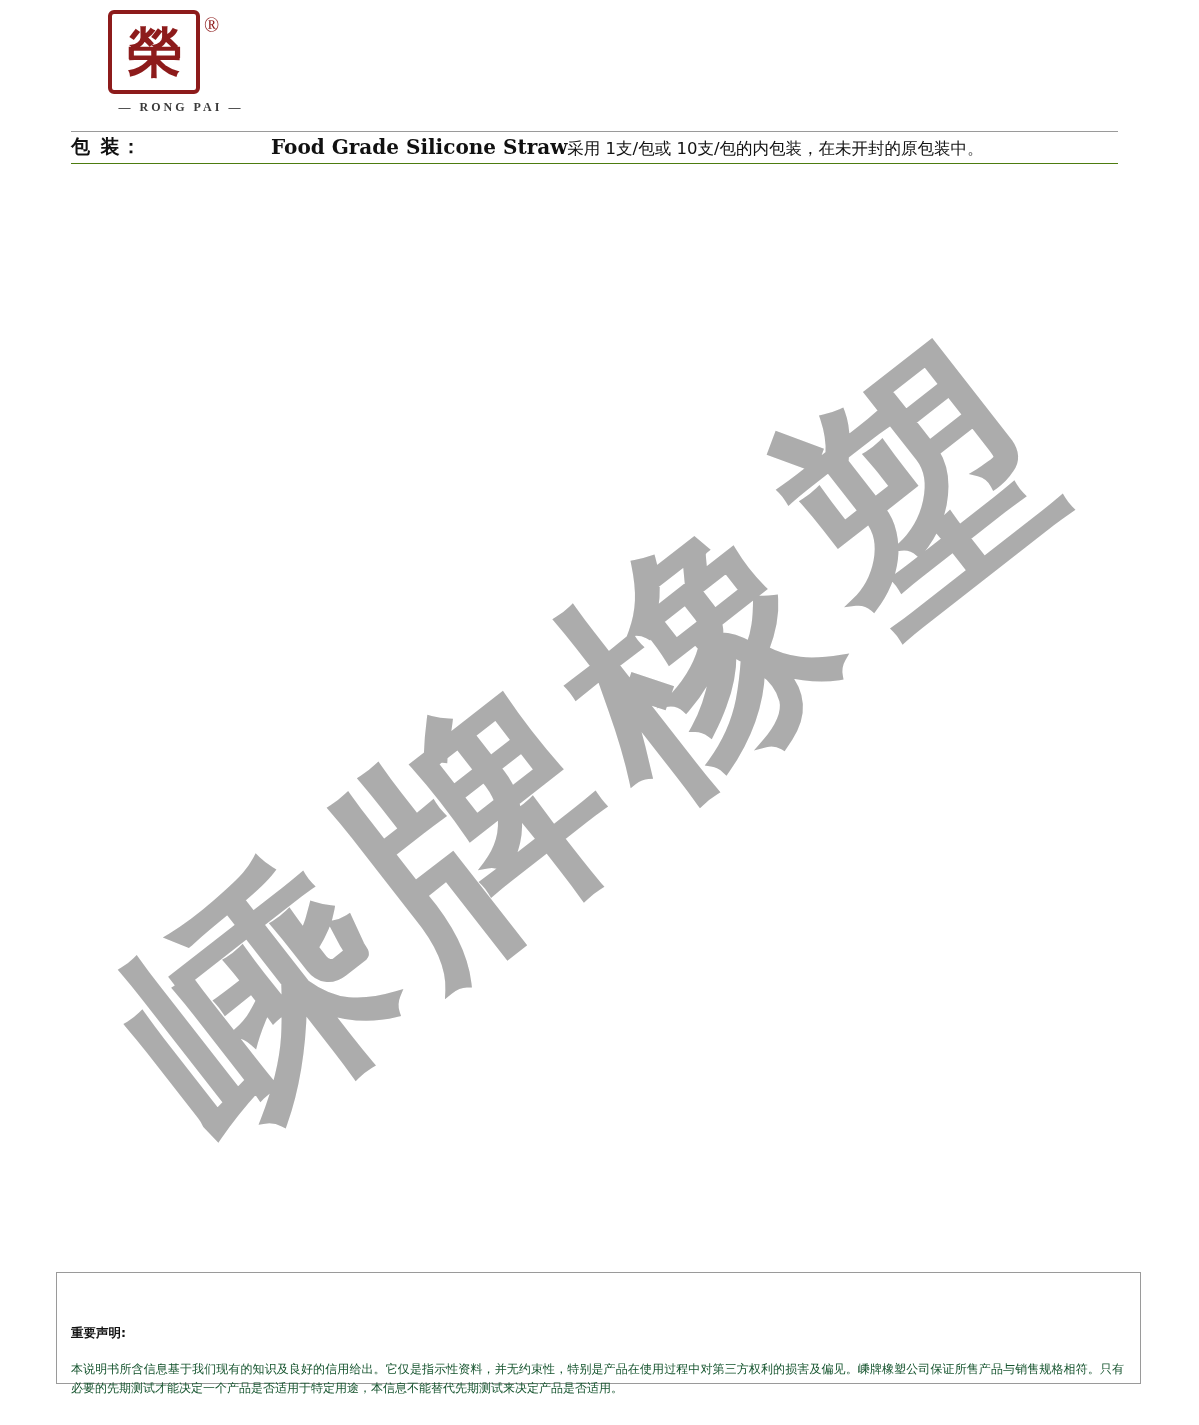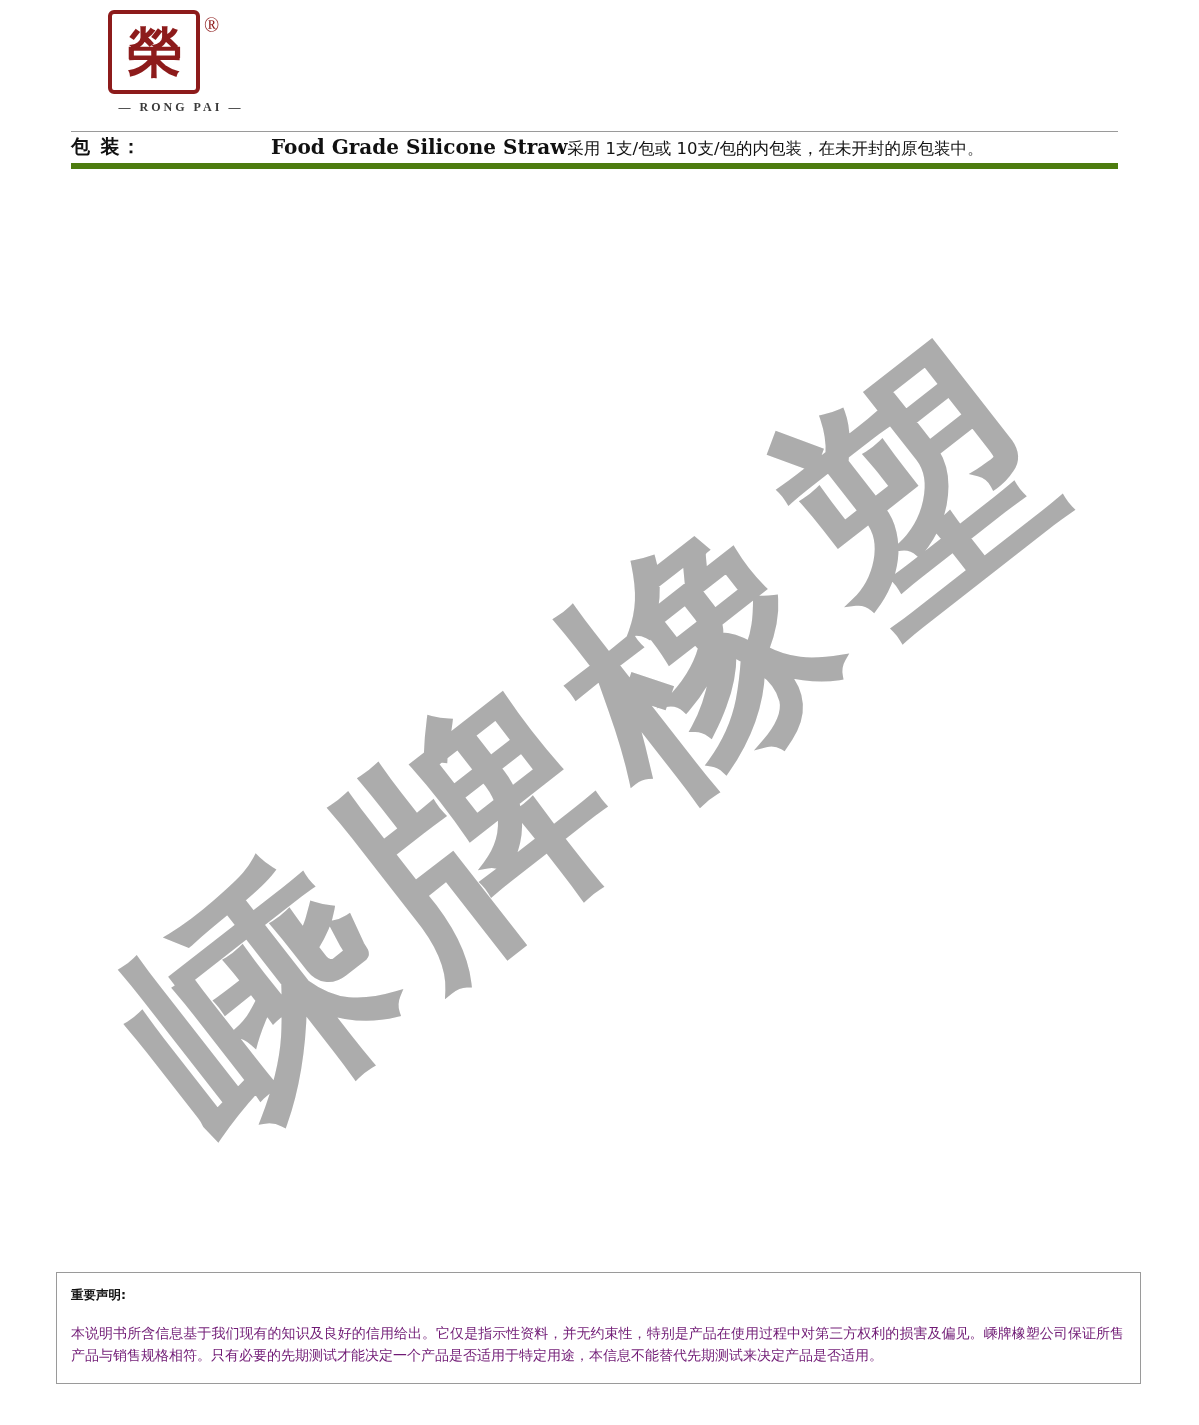--- a/index.html
+++ b/index.html
@@ -79,21 +79,21 @@
     top: 131px;
     width: 1047px;
     border-collapse: collapse;
   }
   table.spec td {
     vertical-align: top;
     padding: 0;
   }
   tr.spec-row {
     border-top: 1px solid #9a9a9a;
-    border-bottom: 6px solid #4d7c0f;
+    border-bottom: 1px solid #4d7c0f;
     margin-left: 20px;
   }
   td.label-cell {
     width: 200px;
     padding: 14px 8px 14px 10px;
     font-family: "DejaVu Sans", sans-serif;
     font-weight: 700;
     font-size: 19px;
     color: #111;
     letter-spacing: 2px;
@@ -151,25 +151,26 @@
     box-sizing: border-box;
     padding: 14px 16px 10px 14px;
     background: transparent;
   }
   .notice-title {
     font-family: "DejaVu Sans", sans-serif;
     font-size: 12.5px;
     color: #111;
     font-weight: 700;
     margin-bottom: 18px;
+    margin-top: 38px;
   }
   .notice-body {
     font-family: "DejaVu Sans", sans-serif;
-    font-size: 14px;
-    color: #701a75;
+    font-size: 12px;
+    color: #14532d;
     line-height: 1.6;
     text-align: justify;
   }
 </style>
 </head>
 <body>
 
 <div class="sheet">
 
   <div class="logo-block">

